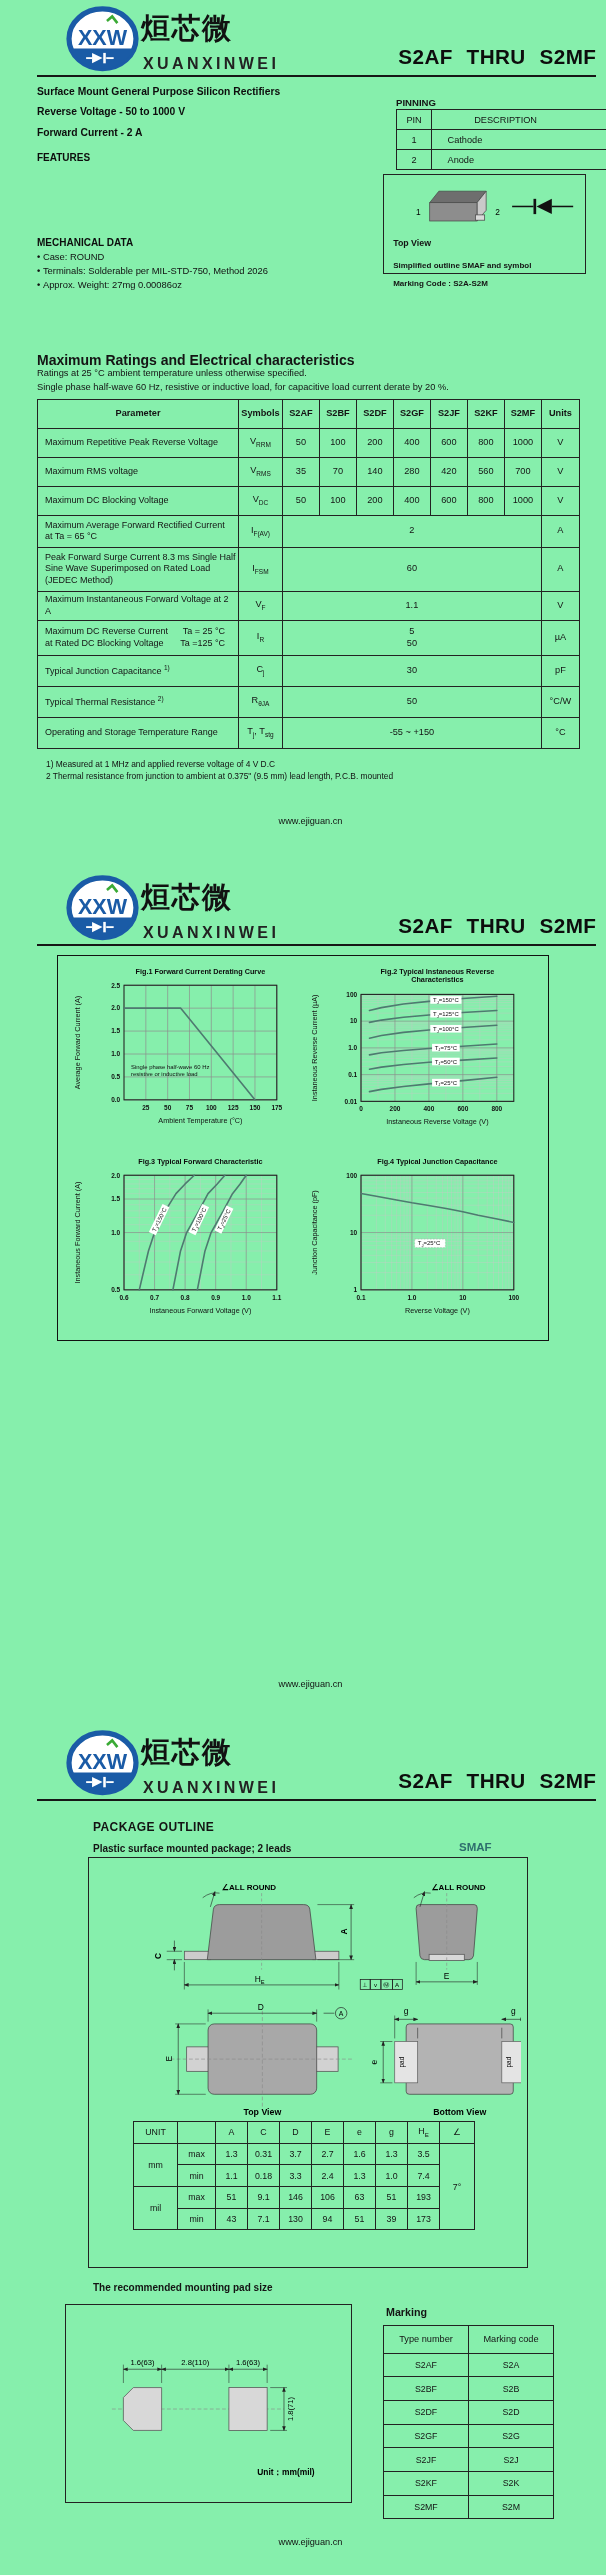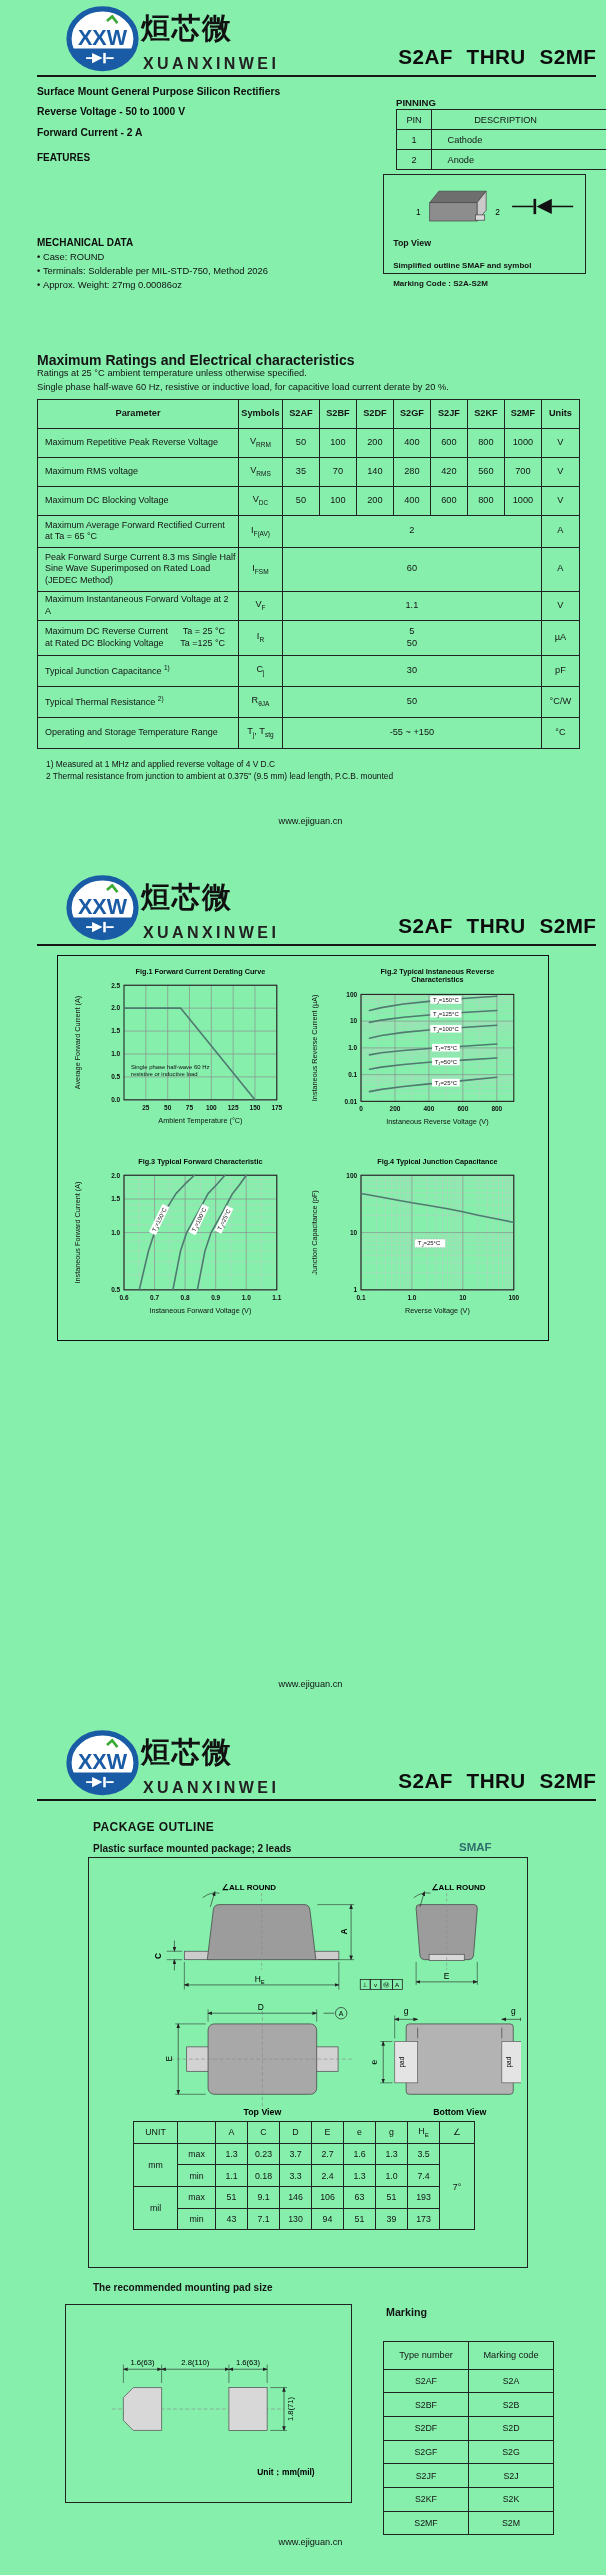--- a/index.html
+++ b/index.html
@@ -48,21 +48,21 @@
   
   .p3head{position:absolute;left:93px;font-size:12px;font-weight:bold;letter-spacing:0.4px;}
   .p3sub{position:absolute;left:93px;font-size:10px;font-weight:bold;}
   .smaf{position:absolute;left:459px;font-size:11.5px;font-weight:bold;}
   .outline-big{position:absolute;left:88px;top:136px;width:438px;height:409px;border:1.2px solid #222;}
   table.dim{position:absolute;left:44px;top:263px;border-collapse:collapse;font-size:8.8px;table-layout:fixed;}
   table.dim td{border:0.9px solid #222;text-align:center;height:20.7px;padding:0 1.5px;}
   table.dim sub{font-size:6.1px;}
   .padbox{position:absolute;left:65px;top:583px;width:285px;height:197px;border:1.1px solid #222;}
   .markhead{position:absolute;left:386px;top:585px;font-size:10.7px;font-weight:bold;}
-  table.marking{position:absolute;left:383px;top:620px;border-collapse:collapse;font-size:8.8px;}
+  table.marking{position:absolute;left:383px;top:604px;border-collapse:collapse;font-size:8.8px;}
   table.marking td{border:1px solid #222;text-align:center;}
   table.marking tr.h td{height:24.5px;font-size:9.2px;}
   table.marking td{width:82px;height:20.7px;}
   svg text{font-family:"Liberation Sans",sans-serif;}
 </style>
 </head>
 <body>
 
 <div class="page p1">
   <div class="hdr" style="top:4.6px">
@@ -691,21 +691,21 @@
         <td>E</td>
         <td>e</td>
         <td>g</td>
         <td><span>H</span><sub>E</sub></td>
         <td>∠</td>
       </tr>
       <tr>
         <td rowspan="2">mm</td>
         <td>max</td>
         <td>1.3</td>
-        <td>0.23</td>
+        <td>0.31</td>
         <td>3.7</td>
         <td>2.7</td>
         <td>1.6</td>
         <td>1.3</td>
         <td>3.5</td>
         <td rowspan="4">7°</td>
       </tr>
       <tr>
         <td>min</td>
         <td>1.1</td>

